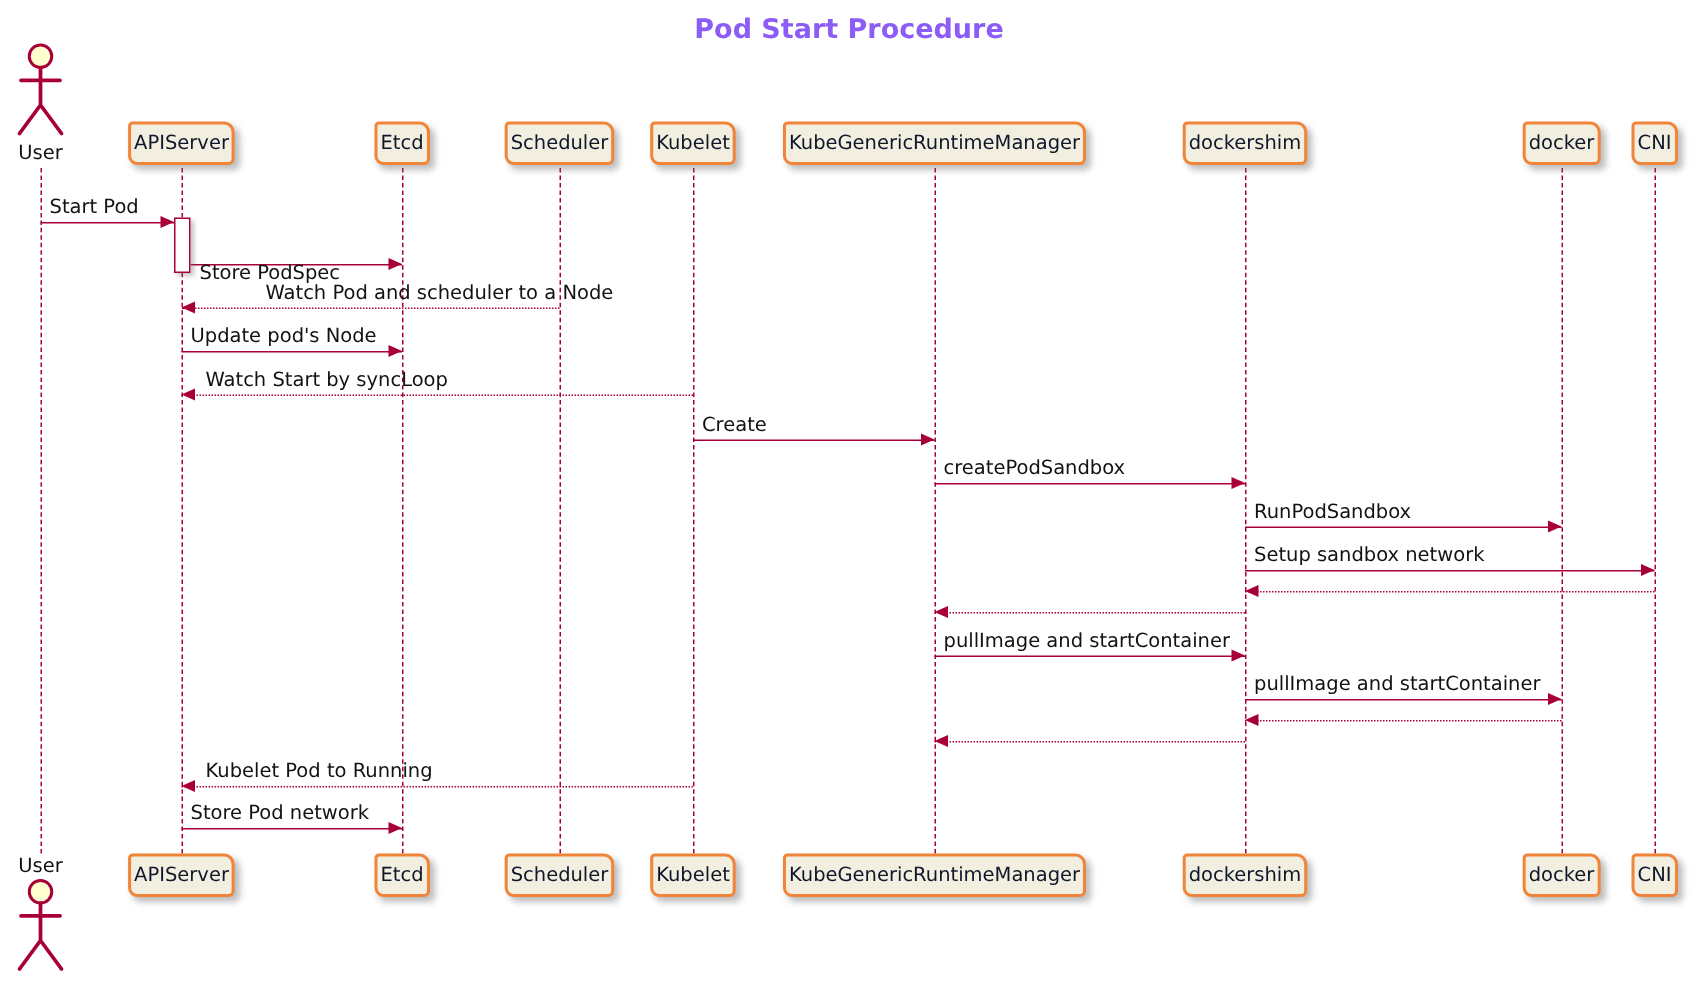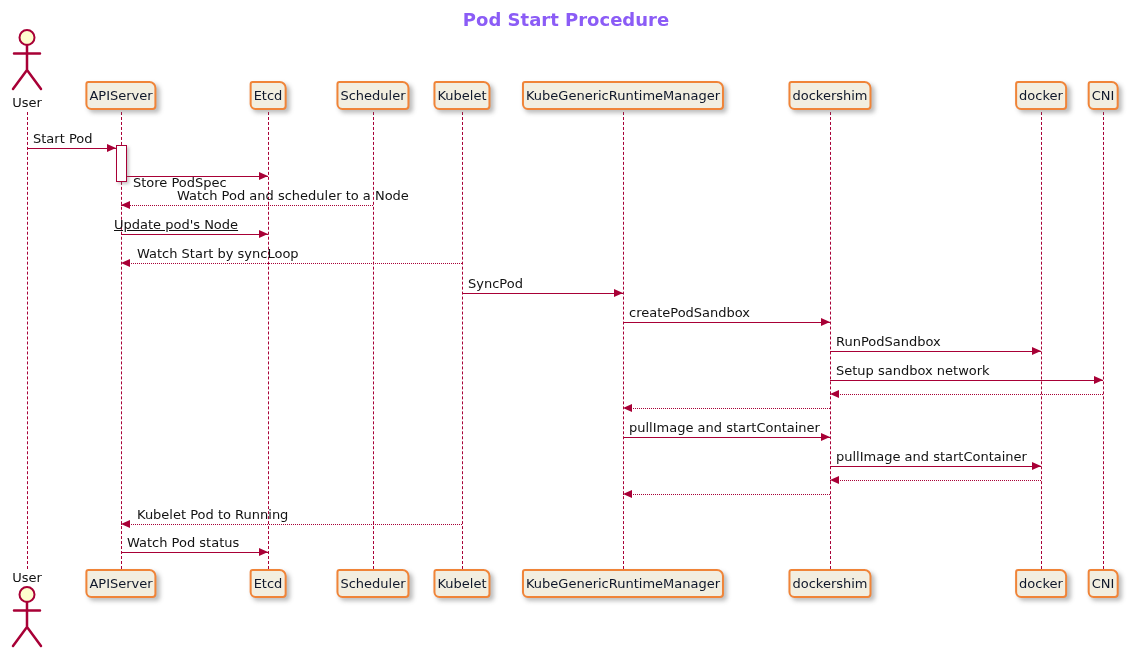--- a/index.html
+++ b/index.html
@@ -91,27 +91,27 @@
     <div class="arrow right" style="left: 107px; top: 144px;"></div>
     <div class="msg-label" style="left: 33px; top: 131px;">Start Pod</div>
     <div class="msg-line" style="left: 127px; top: 176px; width: 141px;"></div>
     <div class="arrow right" style="left: 259px; top: 172px;"></div>
     <div class="msg-label" style="left: 133px; top: 159px; margin-top: 16px;">Store PodSpec</div>
     <div class="msg-line dashed" style="left: 121px; top: 205px; width: 252px;"></div>
     <div class="arrow left" style="left: 121px; top: 201px;"></div>
     <div class="msg-label" style="left: 137px; top: 188px; margin-left: 40px;">Watch Pod and scheduler to a Node</div>
     <div class="msg-line" style="left: 121px; top: 234px; width: 147px;"></div>
     <div class="arrow right" style="left: 259px; top: 230px;"></div>
-    <div class="msg-label" style="left: 114px; top: 217px; text-decoration: underline;">Update pod's Node</div>
+    <div class="msg-label" style="left: 127px; top: 217px;">Update pod's Node</div>
     <div class="msg-line dashed" style="left: 121px; top: 263px; width: 341px;"></div>
     <div class="arrow left" style="left: 121px; top: 259px;"></div>
     <div class="msg-label" style="left: 137px; top: 246px;">Watch Start by syncLoop</div>
     <div class="msg-line" style="left: 462px; top: 293px; width: 161px;"></div>
     <div class="arrow right" style="left: 614px; top: 289px;"></div>
-    <div class="msg-label" style="left: 468px; top: 276px;">SyncPod</div>
+    <div class="msg-label" style="left: 468px; top: 276px;">Create</div>
     <div class="msg-line" style="left: 623px; top: 322px; width: 207px;"></div>
     <div class="arrow right" style="left: 821px; top: 318px;"></div>
     <div class="msg-label" style="left: 629px; top: 305px;">createPodSandbox</div>
     <div class="msg-line" style="left: 830px; top: 351px; width: 211px;"></div>
     <div class="arrow right" style="left: 1032px; top: 347px;"></div>
     <div class="msg-label" style="left: 836px; top: 334px;">RunPodSandbox</div>
     <div class="msg-line" style="left: 830px; top: 380px; width: 273px;"></div>
     <div class="arrow right" style="left: 1094px; top: 376px;"></div>
     <div class="msg-label" style="left: 836px; top: 363px;">Setup sandbox network</div>
     <div class="msg-line dashed" style="left: 830px; top: 394px; width: 273px;"></div>
@@ -126,15 +126,15 @@
     <div class="msg-label" style="left: 836px; top: 449px;">pullImage and startContainer</div>
     <div class="msg-line dashed" style="left: 830px; top: 480px; width: 211px;"></div>
     <div class="arrow left" style="left: 830px; top: 476px;"></div>
     <div class="msg-line dashed" style="left: 623px; top: 494px; width: 207px;"></div>
     <div class="arrow left" style="left: 623px; top: 490px;"></div>
     <div class="msg-line dashed" style="left: 121px; top: 524px; width: 341px;"></div>
     <div class="arrow left" style="left: 121px; top: 520px;"></div>
     <div class="msg-label" style="left: 137px; top: 507px;">Kubelet Pod to Running</div>
     <div class="msg-line" style="left: 121px; top: 552px; width: 147px;"></div>
     <div class="arrow right" style="left: 259px; top: 548px;"></div>
-    <div class="msg-label" style="left: 127px; top: 535px;">Watch Pod status</div>
+    <div class="msg-label" style="left: 127px; top: 535px;">Store Pod network</div>
     <div class="activation" style="left: 116px; top: 145px; width: 11px; height: 37px;"></div>
   </div>
 
 </body></html>

